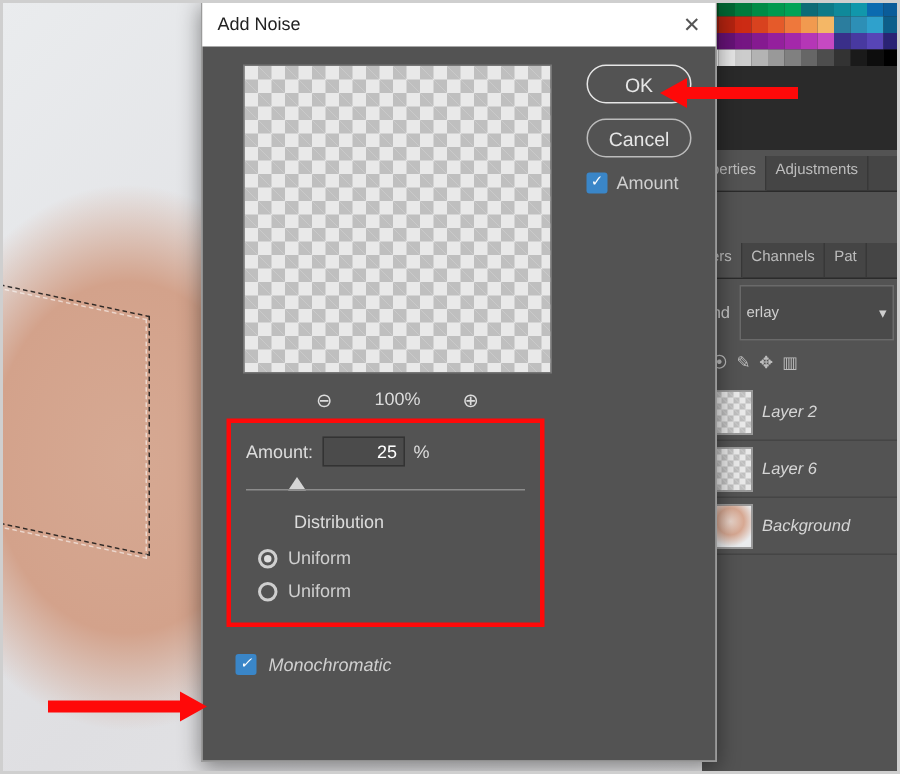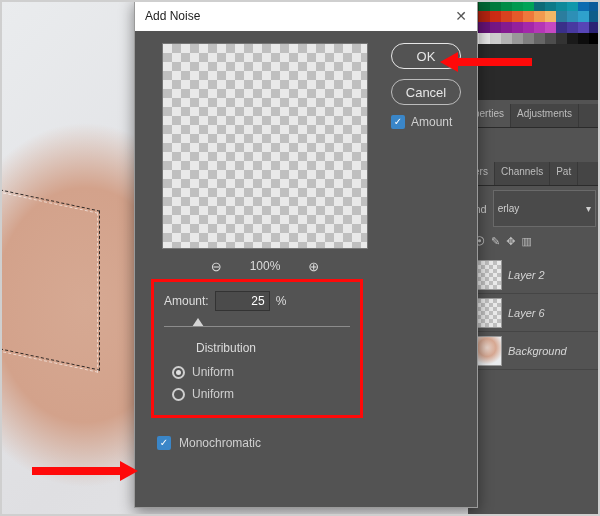--- a/index.html
+++ b/index.html
@@ -118,21 +118,21 @@
   .slider-track { height:1px; background:#8c8c8c; margin-top:-1px;}
 
   .dist-title { text-align: left; padding-left: 32px; margin: 14px 0 6px 0; color:#dcdcdc; font-size:12px;}
   .radio-row { display:flex; align-items:center; gap:7px; height:22px; margin-left: 8px;}
   .radio {
     width: 13px; height: 13px; border-radius:50%; border:2px solid #cfcfcf;
     display:flex; align-items:center; justify-content:center;
   }
   .radio.checked::after { content:""; width:5px; height:5px; border-radius:50%; background:#dfdfdf;}
   
-  .mono-row { display:flex; align-items:center; gap:8px; margin-top: 18px; margin-left: 4px;}
+  .mono-row { display:flex; align-items:center; gap:8px; margin-top: 18px; margin-left: 4px; font-style: italic;}
   .red-arrow {
     position: absolute; height: 14px; pointer-events:none;
   }
   .arrow-shaft {
     position:absolute; height:8px; background:#ff0909;
   }
   .arrow-head-r {
     position:absolute; width:0; height:0;
     border-top:10px solid transparent; border-bottom:10px solid transparent;
     border-left: 18px solid #ff0909;

